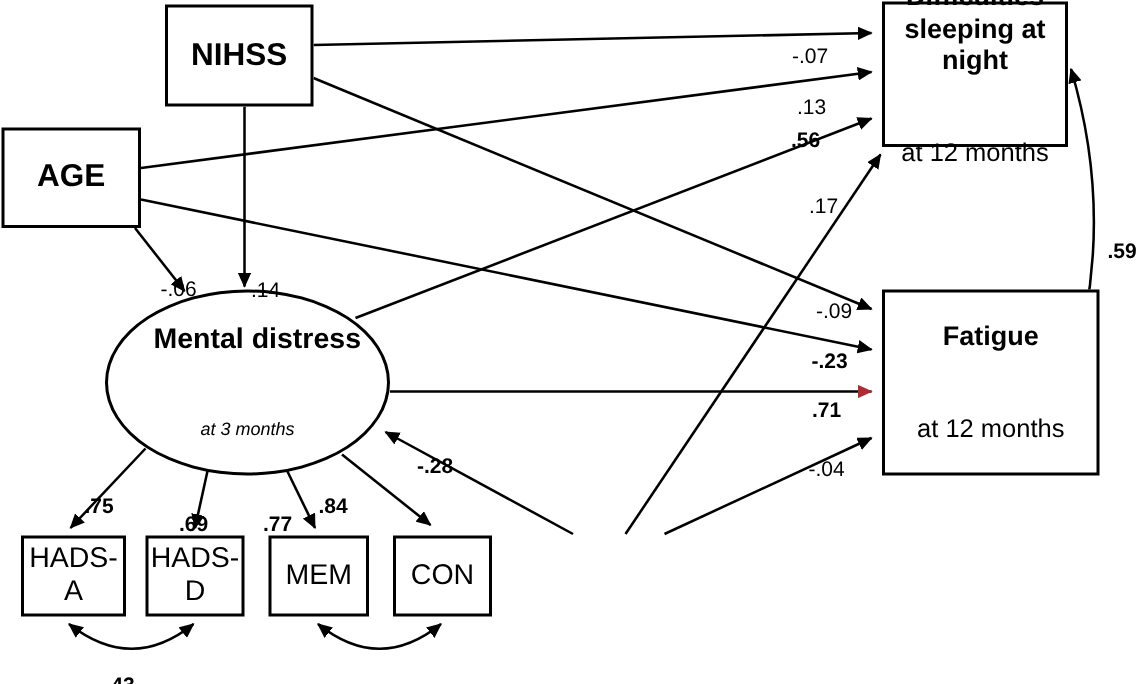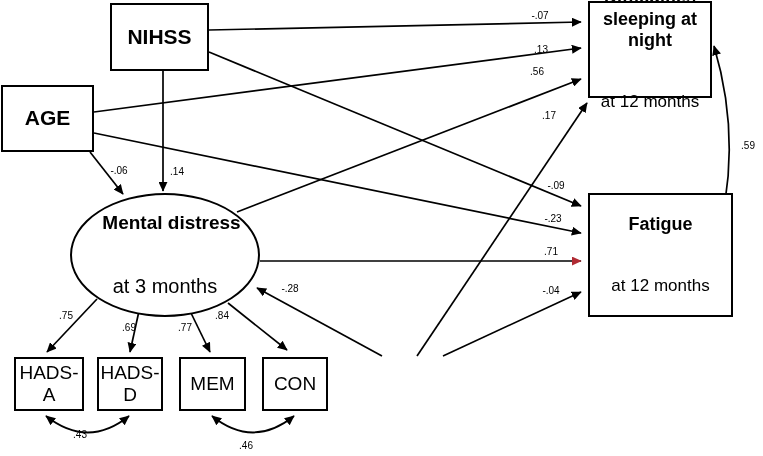--- a/index.html
+++ b/index.html
@@ -14,26 +14,26 @@
     display:flex;flex-direction:column;align-items:center;justify-content:center;
     text-align:center;line-height:1.18;
   }
   .node.ellipse{border-radius:50%;}
   .lbl-xl{font-weight:bold;font-size:21px;}
   .lbl-lg{font-weight:bold;font-size:20px;}
   .lbl-ind{font-weight:normal;font-size:19px;white-space:pre-line;line-height:1.15;}
   .lbl-main{font-weight:bold;font-size:18px;line-height:1.2;}
   .lbl-sub{font-weight:normal;font-size:17px;line-height:1.2;margin-top:40px;}
   .ellipse .lbl-main{font-size:19px;margin-left:13px;}
-  .ellipse .lbl-sub{font-size:20px;}
+  .ellipse .lbl-sub{font-size:12px;font-style:italic;}
   .coef{
-    position:absolute;transform:translate(-50%,-50%);font-size:10px;
-    white-space:nowrap;line-height:1;
+    position:absolute;transform:translate(-50%,-50%);font-size:14px;
+    white-space:nowrap;line-height:1;margin-top:21px;
   }
-  .coef.bold{font-weight:normal;}
+  .coef.bold{font-weight:bold;}
 </style>
 </head>
 <body>
 
 <div id="canvas">
 
   <svg id="edges" viewBox="0 0 763 456" xmlns="http://www.w3.org/2000/svg">
     <defs>
       <marker id="ahb" markerWidth="11" markerHeight="9" refX="9.2" refY="4.5" orient="auto-start-reverse" markerUnits="userSpaceOnUse">
         <path d="M0,0 L10,4.5 L0,9 Z" fill="#000000"></path>

